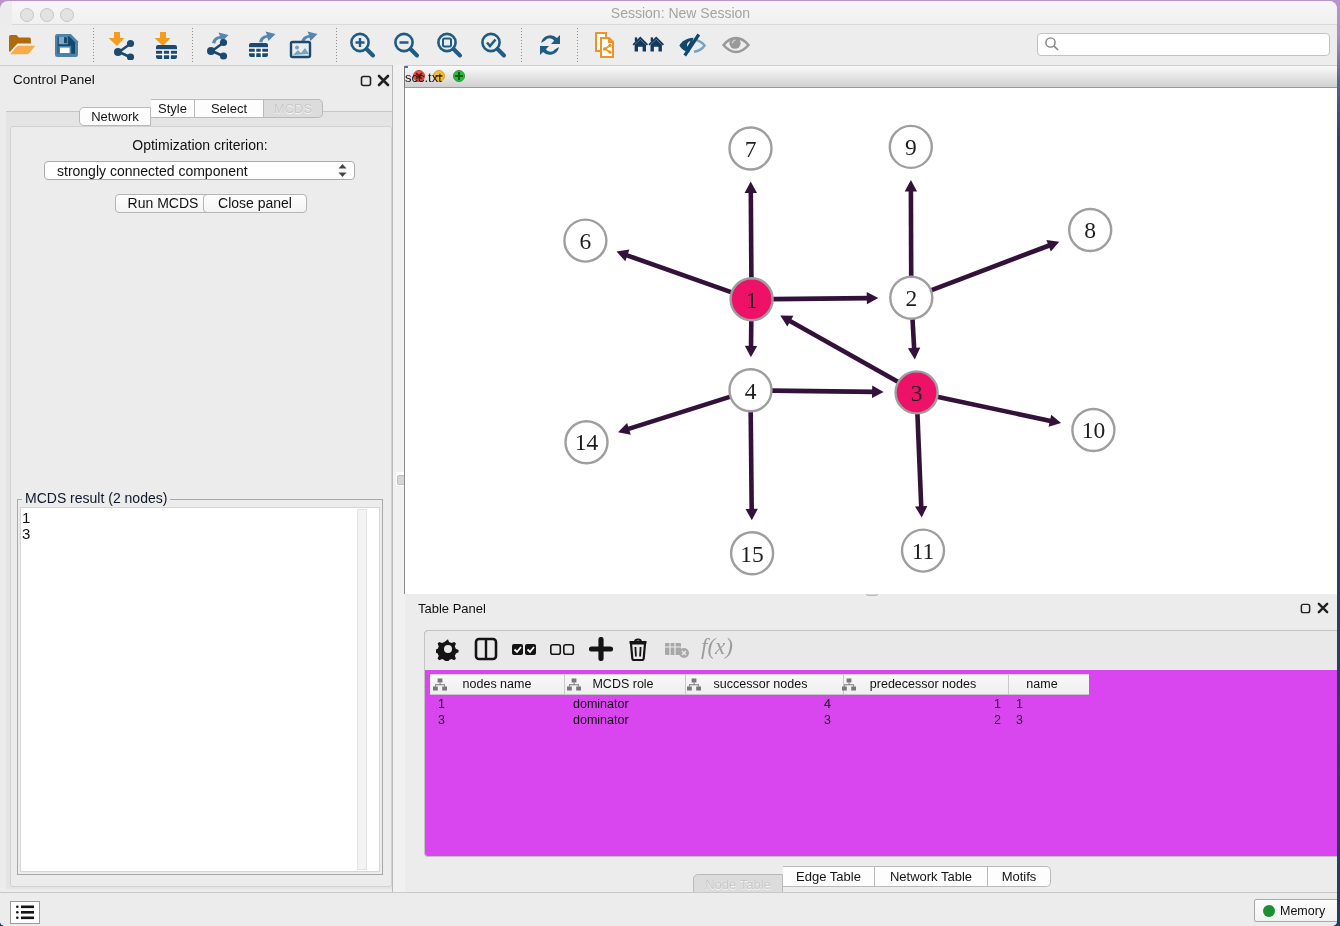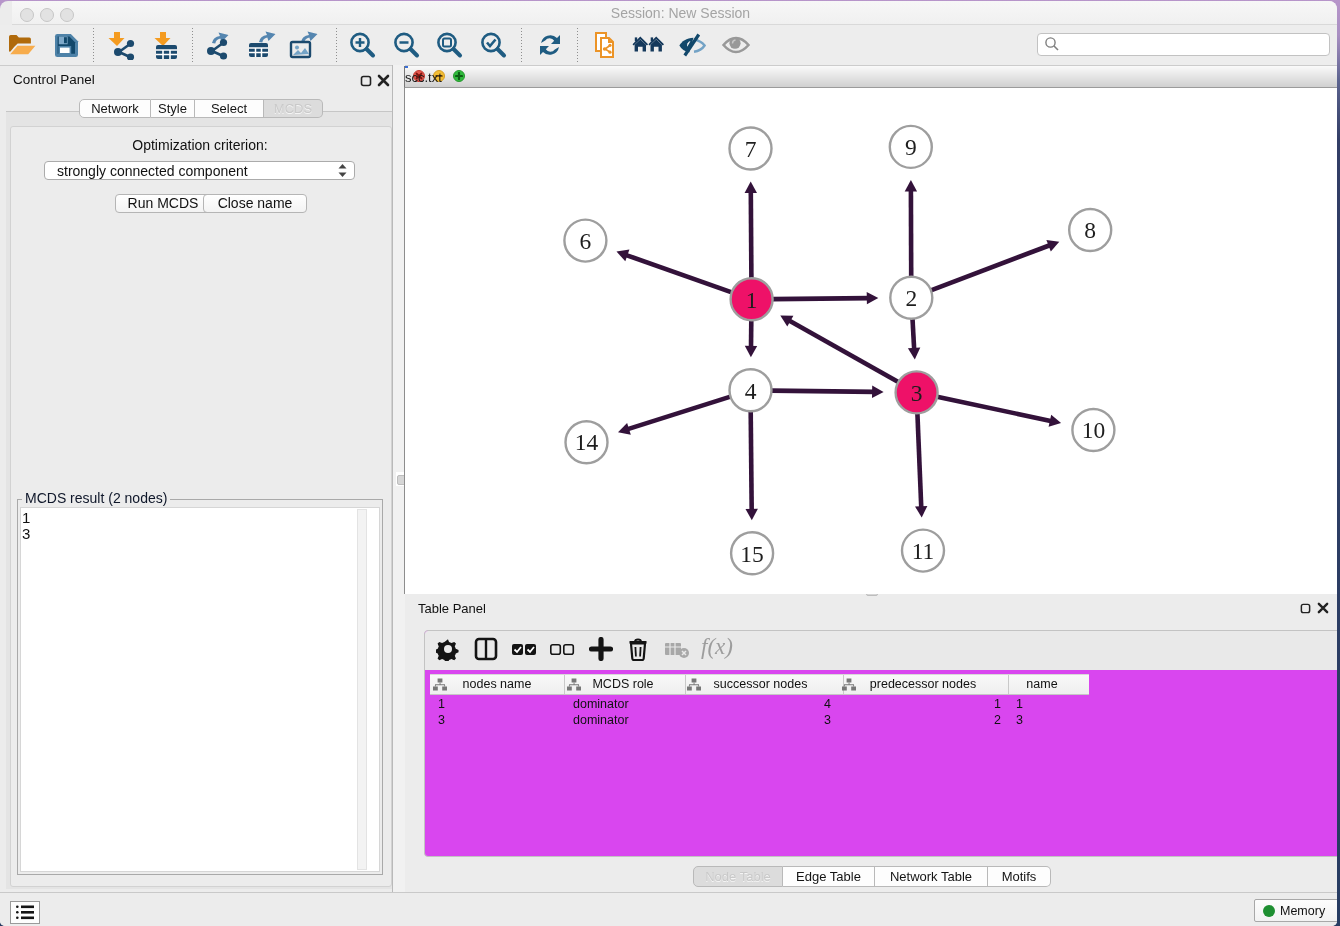--- a/index.html
+++ b/index.html
@@ -24,21 +24,21 @@
 #search{position:absolute;left:1037px;top:32px;width:291px;height:21px;
  background:#ffffff;border:1px solid #c2c2c2;border-radius:4px;}
 
 #cp-title{position:absolute;left:13px;top:71px;font-size:13.5px;color:#111;}
 #cp-box{position:absolute;left:6px;top:110px;width:388px;height:778px;background:#e4e4e4;border-top:1px solid #c6c6c6;box-sizing:border-box;}
 #cp-inner{position:absolute;left:10px;top:125px;width:380px;height:759px;background:#ececec;border:1px solid #d2d2d2;border-radius:3px;}
 
 .tabgrp{position:absolute;display:flex;}
 .tab{box-sizing:border-box;height:19px;background:#fdfdfd;border:1px solid #b9b9b9;border-left:none;
  font-size:13px;color:#141414;text-align:center;line-height:18px;}
-.tab.first{border-left:1px solid #b9b9b9;border-radius:5px 0 0 5px;}
+.tab.first{border-left:1px solid #b9b9b9;border-radius:5px 0 0 5px;margin-top:8px;}
 .tab.last{border-radius:0 5px 5px 0;}
 .tab.sel{background:#dcdcdc;color:#c9c9c9;text-shadow:0 1px 0 #f5f5f5;}
 
 .btn{position:absolute;box-sizing:border-box;height:19px;background:linear-gradient(#ffffff,#f3f3f3);
  border:1px solid #b5b5b5;border-radius:4px;font-size:14px;color:#111;text-align:center;line-height:17px;}
 
 #net-tbar{position:absolute;left:404px;top:65px;width:933px;height:21px;
  background:linear-gradient(#fafafa,#d0d0d0);border-bottom:1px solid #9b9b9b;border-left:1px solid #777;}
 #net-canvas{position:absolute;left:404px;top:87px;width:933px;height:506px;background:#ffffff;border-left:1px solid #8d8d8d;}
 .mb{position:absolute;top:4px;width:12px;height:12px;border-radius:50%;box-sizing:border-box;}
@@ -229,21 +229,21 @@
   </div>
   <div style="position:absolute;left:0;top:136px;width:400px;text-align:center;font-size:14px;color:#111;">Optimization criterion:</div>
   <div id="combo" style="position:absolute;left:44px;top:160px;width:311px;height:19px;box-sizing:border-box;background:#fff;border:1px solid #ababab;border-radius:4px;">
     <span style="position:absolute;left:12px;top:1px;font-size:14px;color:#111;">strongly connected component</span>
     <svg width="11" height="15" viewBox="0 0 11 15" style="position:absolute;right:6px;top:1px;">
       <path d="M1.5 5.5 L5.5 1 L9.5 5.5 z" fill="#444"></path>
       <path d="M1.5 9.5 L5.5 14 L9.5 9.5 z" fill="#444"></path>
     </svg>
   </div>
   <div class="btn" style="left:94px;top:193px;width:96px;margin-left:21px;">Run MCDS</div>
-  <div class="btn" style="left:203px;top:193px;width:104px;">Close name</div>
+  <div class="btn" style="left:203px;top:193px;width:104px;">Close panel</div>
   <div id="fieldset" style="position:absolute;left:17px;top:498px;width:366px;height:376px;box-sizing:border-box;border:1px solid #a9a9a9;">
     <div style="position:absolute;left:4px;top:-10px;background:#ececec;padding:0 3px;font-size:14px;color:#0f172a;">MCDS result (2 nodes)</div>
     <div style="position:absolute;left:2px;top:7px;right:2px;bottom:2px;background:#ffffff;border:1px solid #d6d6d6;">
       <div style="position:absolute;left:1px;top:2px;font-size:15px;color:#111;line-height:15.5px;">1<br>3</div>
       <div style="position:absolute;right:12px;top:1px;bottom:1px;width:8px;background:#f3f3f3;border:1px solid #e3e3e3;"></div>
     </div>
   </div>
 
   <div class="gutter"></div>
 

